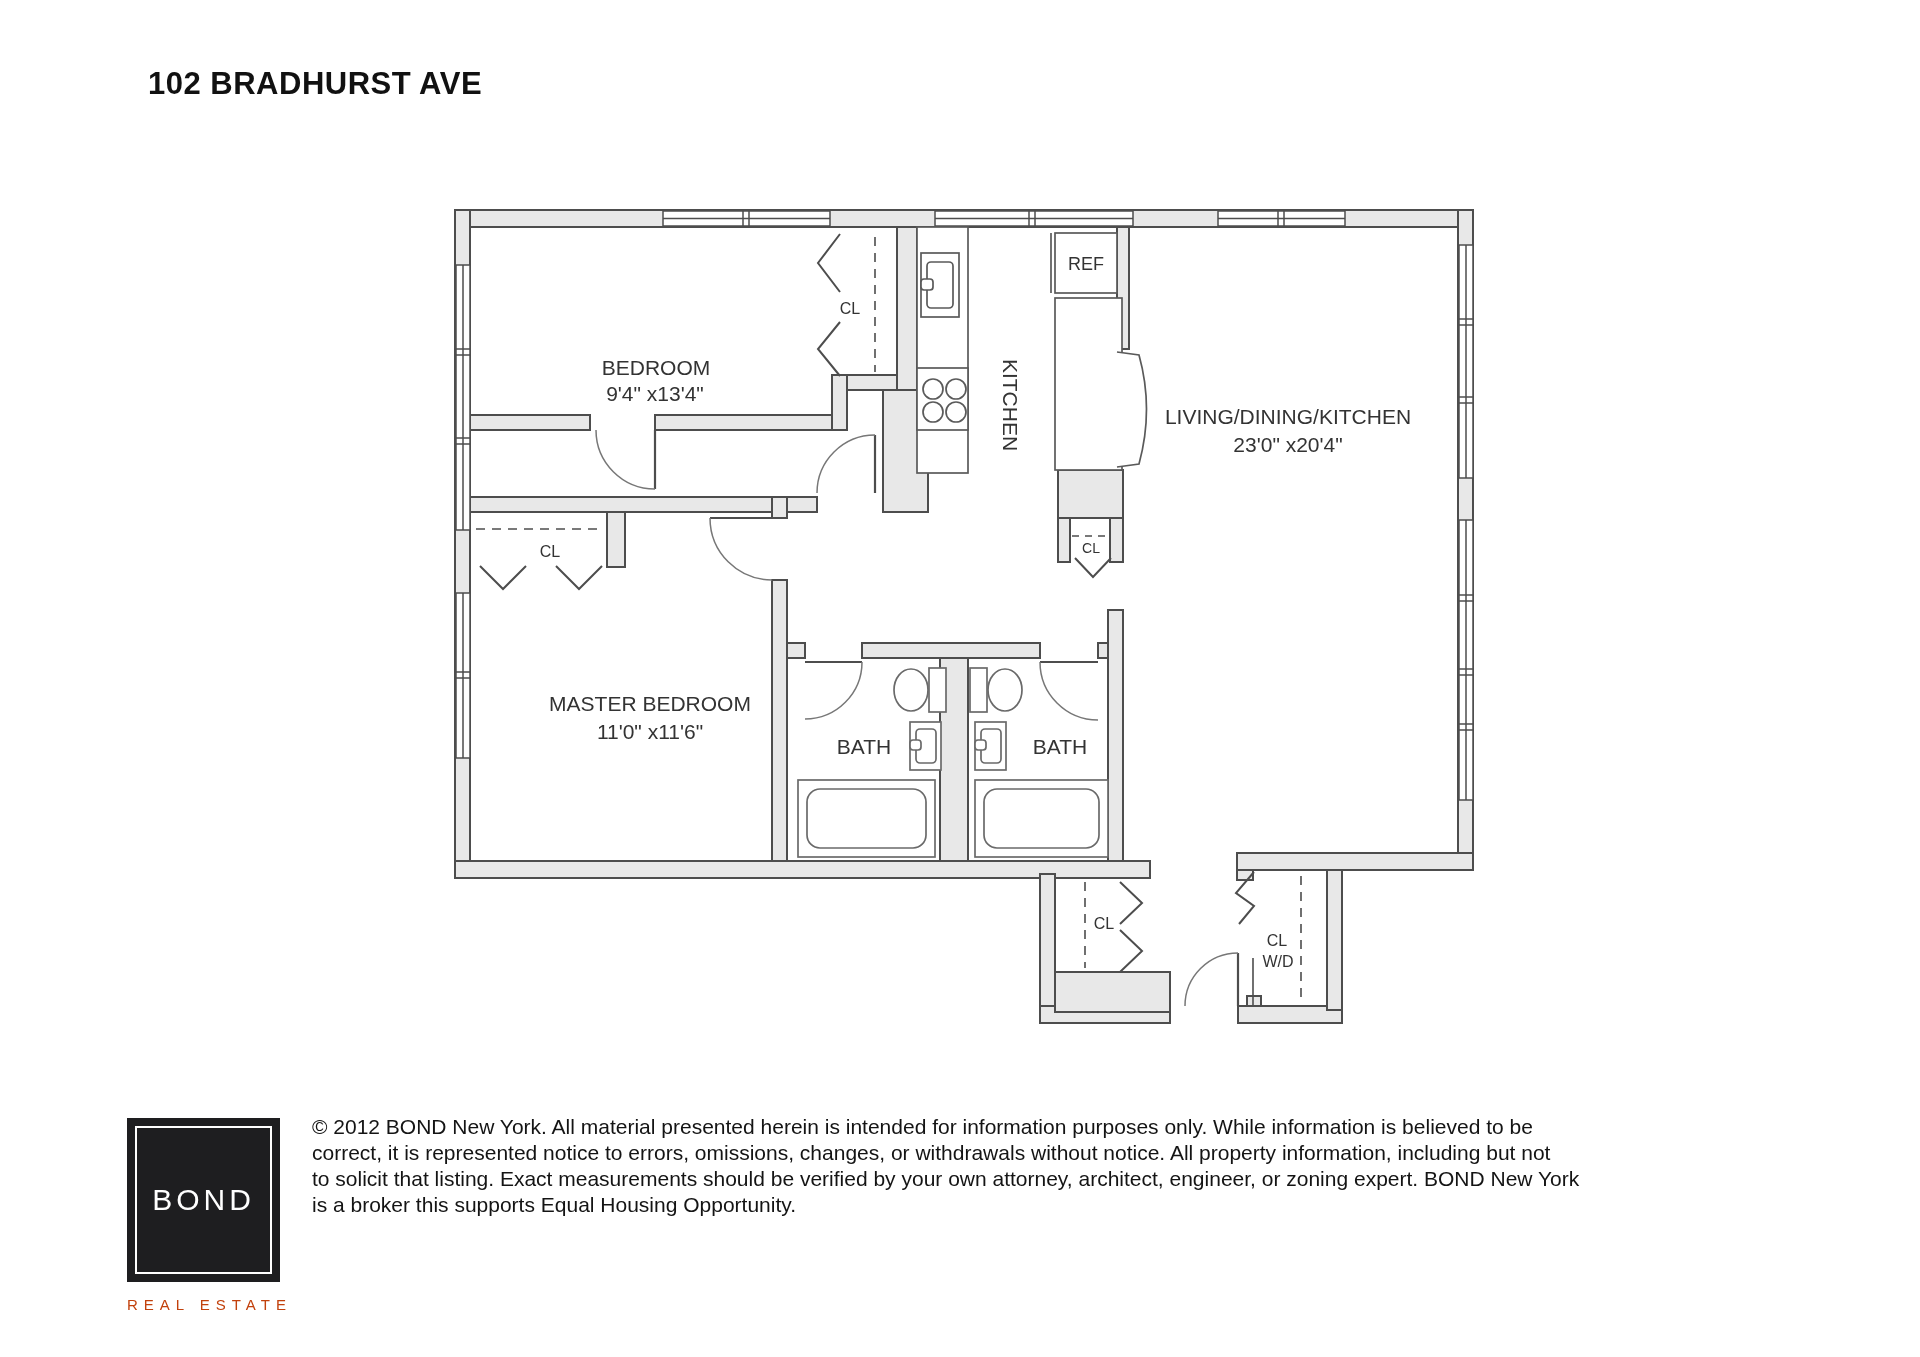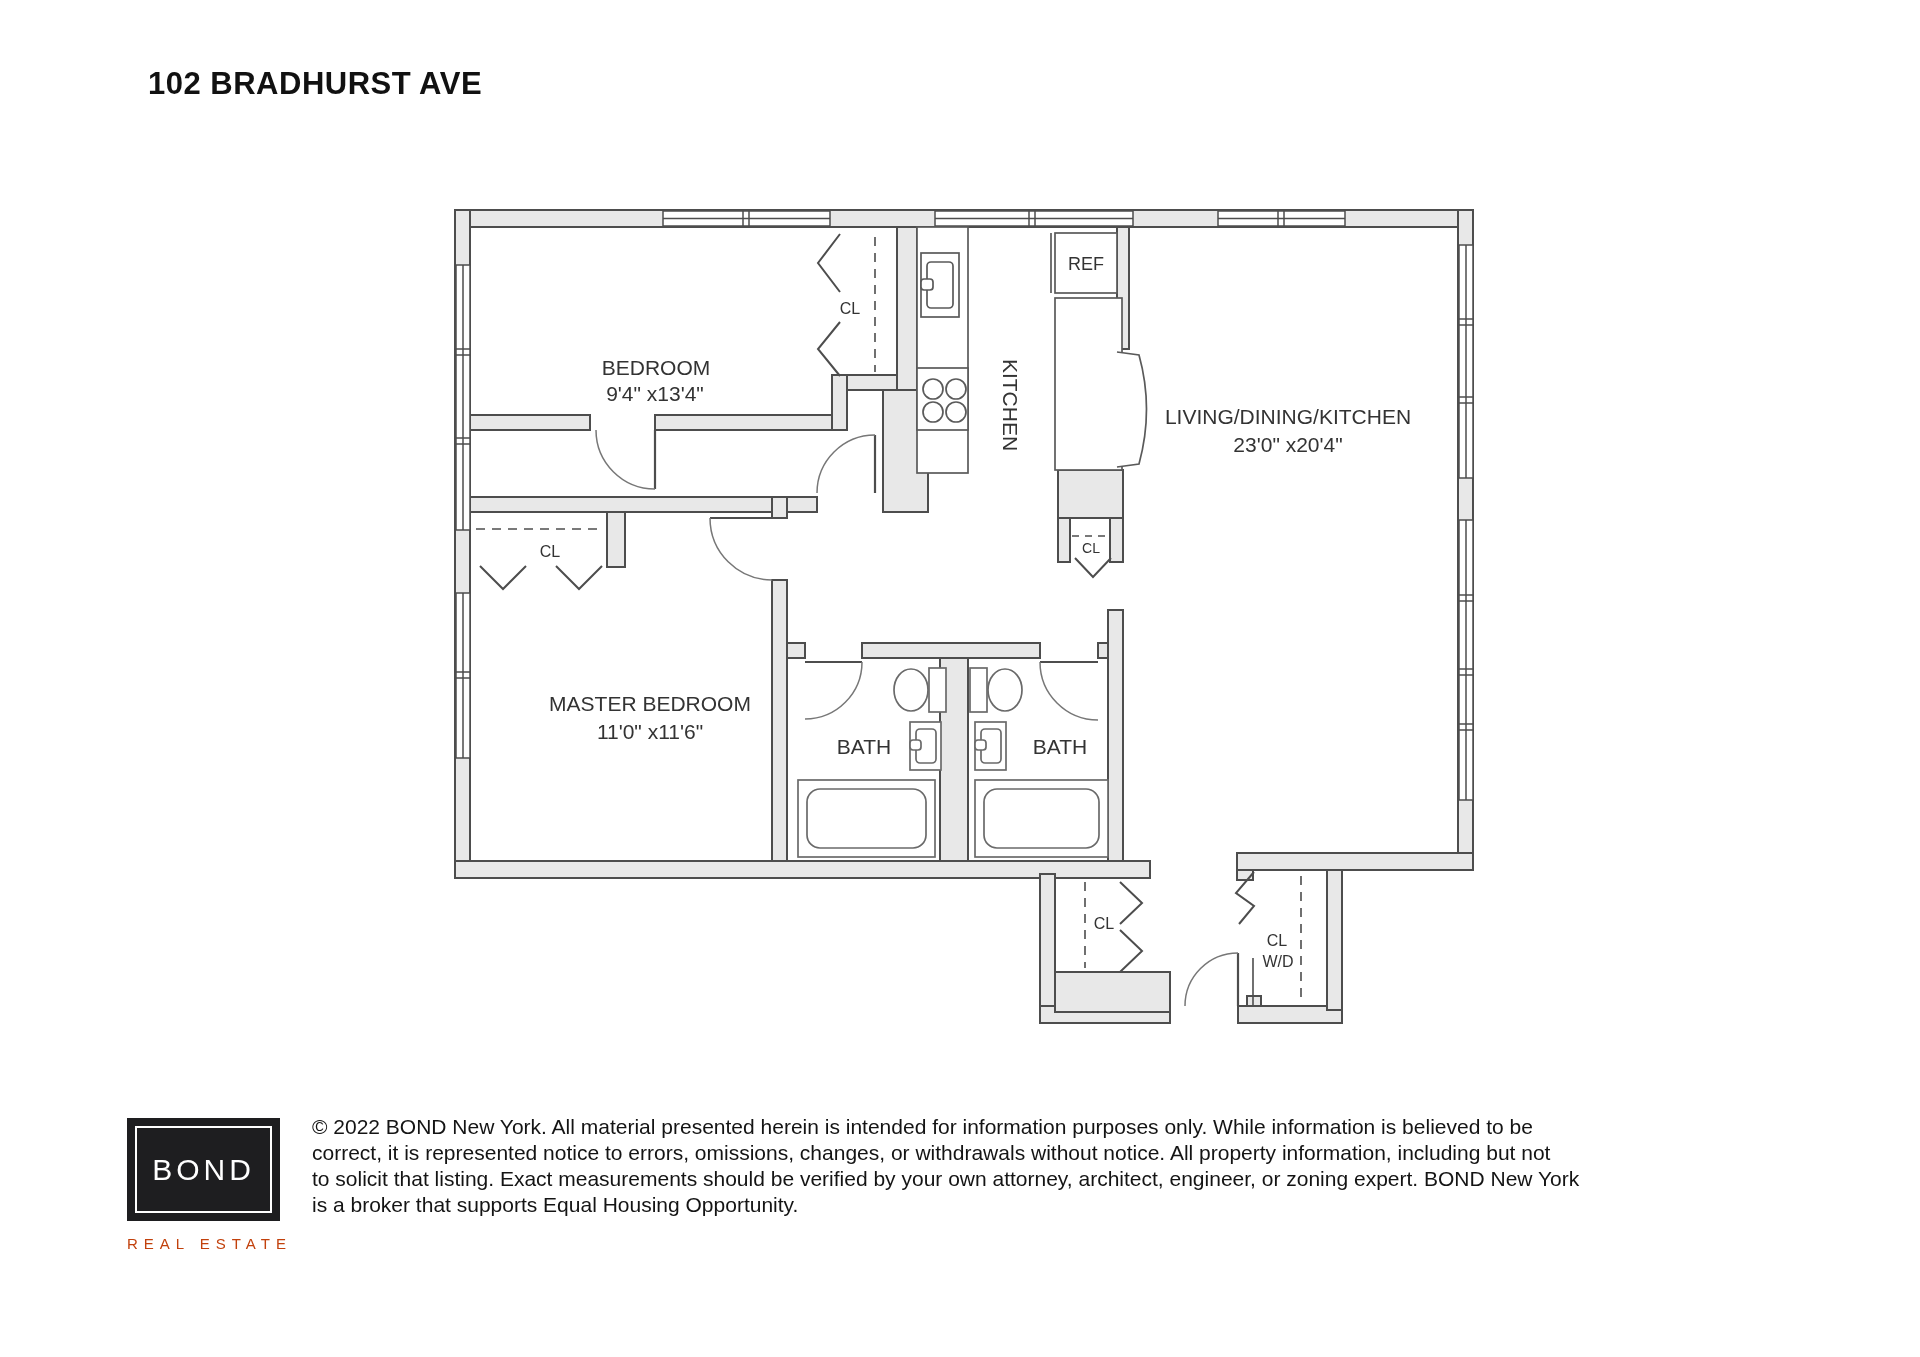--- a/index.html
+++ b/index.html
@@ -3,21 +3,21 @@
 <meta charset="utf-8">
 <style>
   html,body{margin:0;padding:0;background:#ffffff;width:1920px;height:1357px;overflow:hidden;
     font-family:"Liberation Sans",sans-serif;}
   .abs{position:absolute;}
   #stage{position:relative;width:1920px;height:1357px;background:#fff;}
   #plan-svg{position:absolute;left:0;top:0;}
   #page-title{left:148px;top:66px;font-size:31px;font-weight:bold;color:#111;letter-spacing:.5px;}
   
   #logo{left:127px;top:1118px;width:153px;text-align:center;}
-  #logo-square{width:153px;height:103px;background:#1e1e20;box-sizing:border-box;padding:8px;}
+  #logo-square{width:153px;height:164px;background:#1e1e20;box-sizing:border-box;padding:8px;}
   #logo-inner{width:100%;height:100%;border:2px solid #fff;display:flex;align-items:center;justify-content:center;box-sizing:border-box;}
   #logo-brand{color:#fff;font-size:30px;letter-spacing:4px;font-weight:normal;}
   #logo-tagline{margin-top:14px;font-size:15px;letter-spacing:6px;color:#c2410c;white-space:nowrap;}
   
   #disclaimer{left:312px;top:1114px;width:1520px;font-size:21px;line-height:26px;color:#141414;}
   text{font-family:"Liberation Sans",sans-serif;fill:#333;}
   .room-label{font-size:21px;}
   .cl-label{font-size:16px;}
   .cl-small{font-size:14px;}
   .ref-label{font-size:18px;}
@@ -247,19 +247,19 @@
   <div id="logo" class="abs">
     <div id="logo-square">
       <div id="logo-inner">
         <span id="logo-brand">BOND</span>
       </div>
     </div>
     <div id="logo-tagline">REAL ESTATE</div>
   </div>
 
   <div id="disclaimer" class="abs">
-    <div>© 2022 BOND New York. All material presented herein is intended for information purposes only. While information is believed to be</div>
+    <div>© 2012 BOND New York. All material presented herein is intended for information purposes only. While information is believed to be</div>
     <div>correct, it is represented notice to errors, omissions, changes, or withdrawals without notice. All property information, including but not</div>
     <div>to solicit that listing. Exact measurements should be verified by your own attorney, architect, engineer, or zoning expert. BOND New York</div>
-    <div>is a broker that supports Equal Housing Opportunity.</div>
+    <div>is a broker this supports Equal Housing Opportunity.</div>
   </div>
 
 </div>
 
 </body></html>

